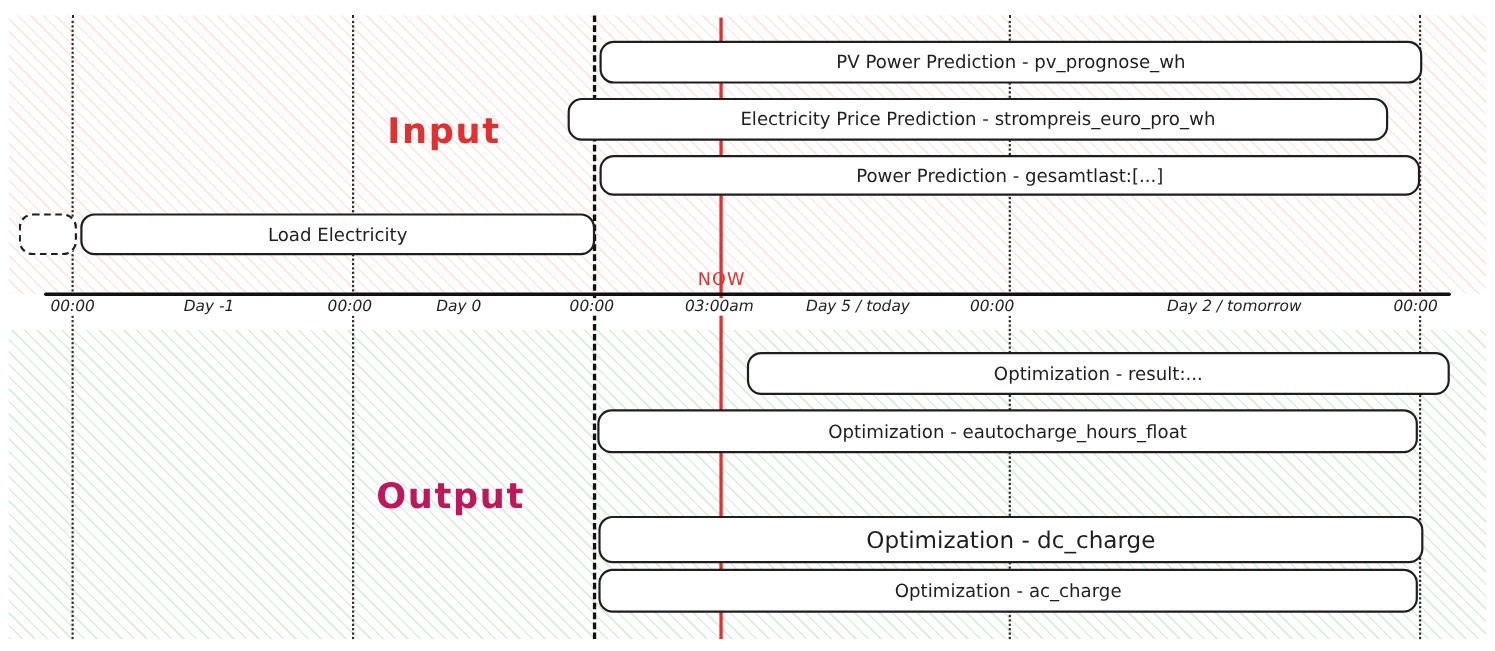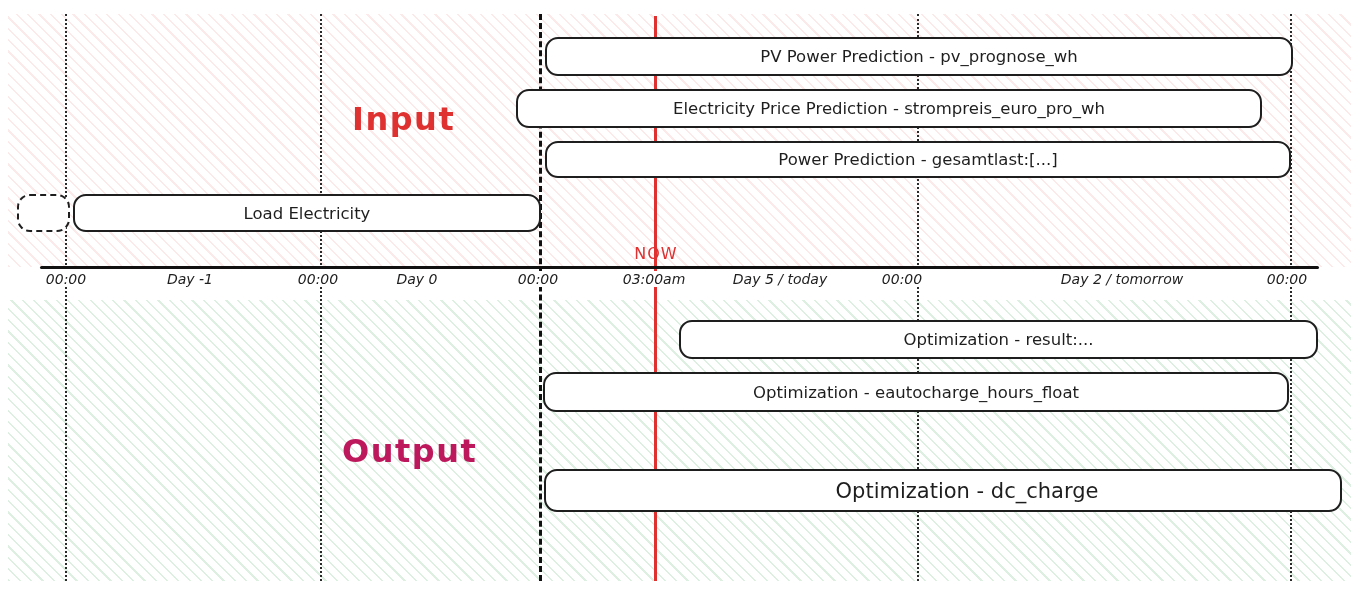--- a/index.html
+++ b/index.html
@@ -143,15 +143,16 @@
   <div class="section-label output-label">Output</div>
 
   <div class="bar" style="left:545px;top:37px;width:744px;height:35px;">PV Power Prediction - pv_prognose_wh</div>
   <div class="bar" style="left:516px;top:89px;width:742px;height:35px;">Electricity Price Prediction - strompreis_euro_pro_wh</div>
   <div class="bar" style="left:545px;top:141px;width:742px;height:33px;">Power Prediction - gesamtlast:[...]</div>
   <div class="bar dashed" style="left:17px;top:194px;width:49px;height:34px;"></div>
   <div class="bar" style="left:73px;top:194px;width:464px;height:34px;">Load Electricity</div>
 
   <div class="bar" style="left:655px;top:320px;width:635px;height:35px;margin-left:24px;">Optimization - result:...</div>
   <div class="bar" style="left:543px;top:372px;width:742px;height:36px;">Optimization - eautocharge_hours_float</div>
-  <div class="bar big" style="left:544px;top:469px;width:746px;height:39px;padding-left:48px;">Optimization - dc_charge</div>
+  <div class="bar big" style="left:544px;top:469px;width:746px;height:39px;">Optimization - dc_charge</div>
+  <div class="bar" style="left:544px;top:517px;width:741px;height:36px;">Optimization - ac_charge</div>
 
 </div>
 
 </body></html>

